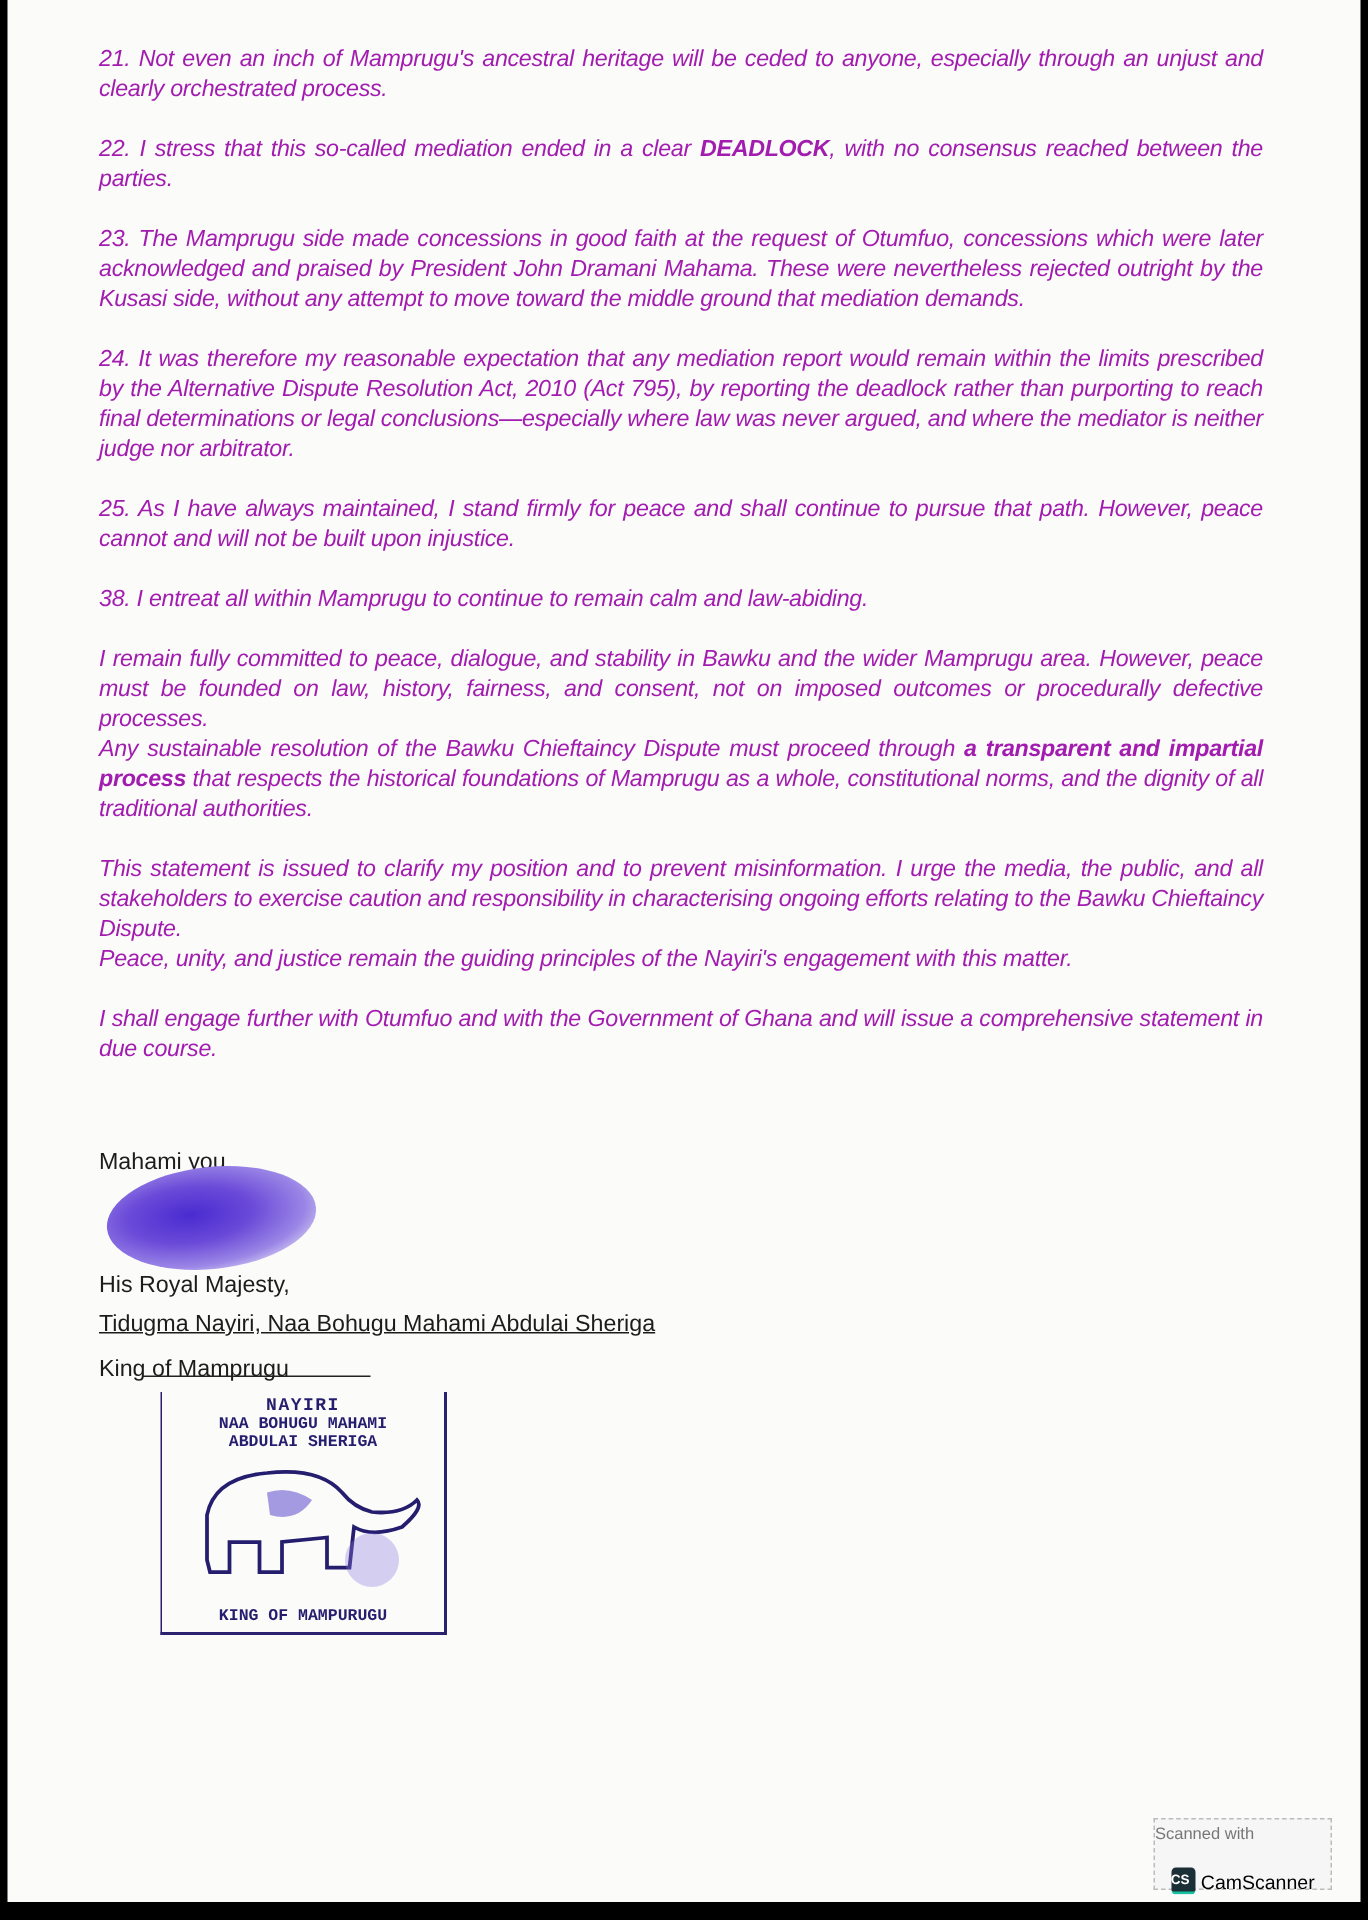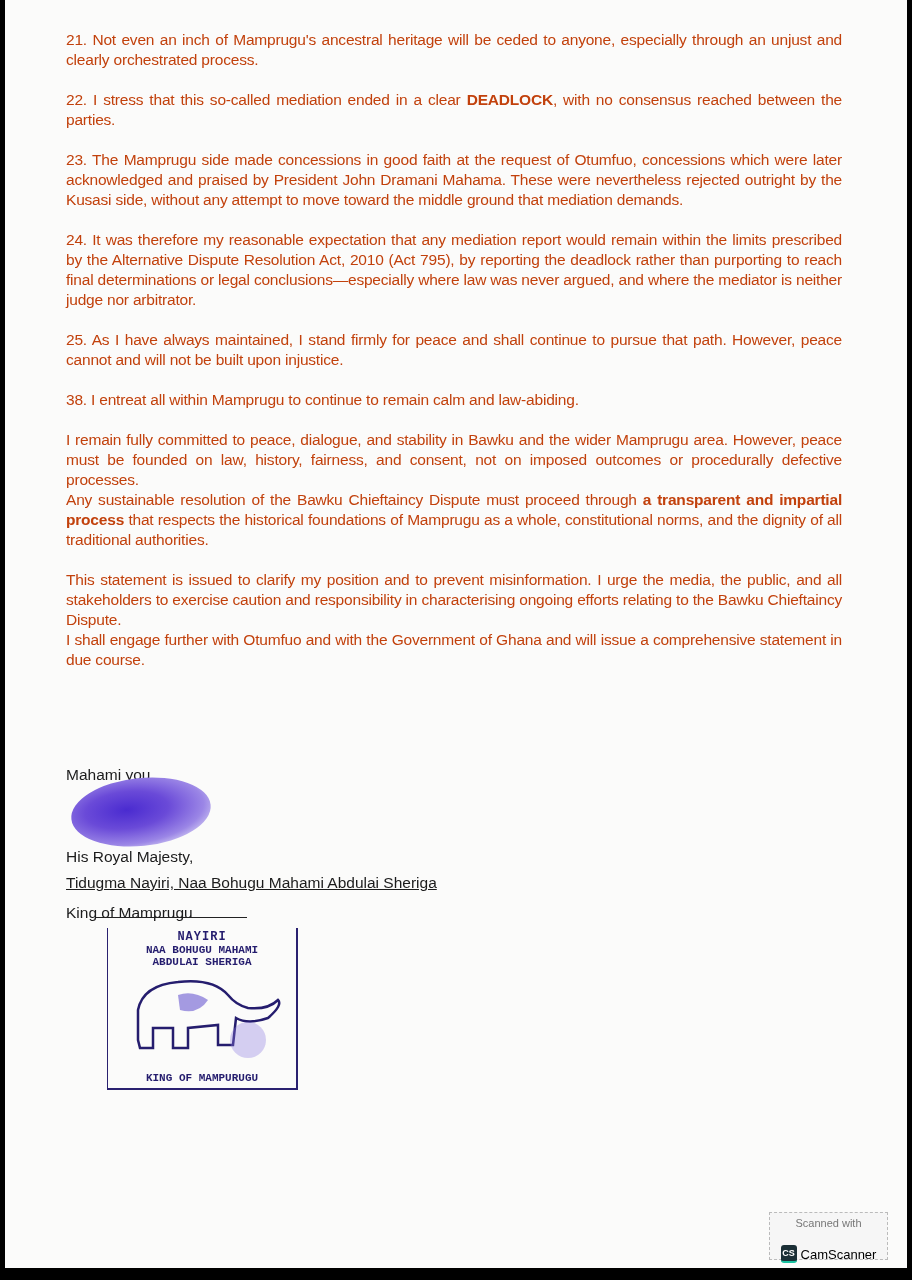--- a/index.html
+++ b/index.html
@@ -4,21 +4,21 @@
 <style>
   html, body { margin:0; padding:0; }
   body { width:912px; height:1280px; background:#000; position:relative; overflow:hidden; }
   .page {
     position:absolute; left:5px; top:0; width:902px; height:1268px;
     background:#fbfbfa;
   }
   .text {
     position:absolute; left:61px; top:30px; width:776px;
     font-family:"Liberation Sans", sans-serif; font-size:15.5px; line-height:20px;
-    color:#c2410c; letter-spacing:-0.2px;
+    color:#a21caf; letter-spacing:-0.2px;font-style:italic;
   }
   .text p { margin:0 0 20px 0; text-align:justify; }
   .text p.tight { margin-bottom:0; }
   .text b { font-weight:bold; }
   .sig { position:absolute; left:61px; font-family:"Liberation Sans", sans-serif; font-size:15.5px; color:#1c1c1c; }
   .thumb {
     position:absolute; left:66px; top:778px; width:140px; height:68px; border-radius:50%;
     background:radial-gradient(ellipse at 40% 45%, #4a2bd0 0%, #6a4ad8 35%, #9b86e6 65%, rgba(180,170,240,0.4) 85%, rgba(255,255,255,0) 100%);
     transform:rotate(-6deg);
   }
@@ -27,41 +27,42 @@
     position:absolute; left:102px; top:928px; width:188px; height:160px;
     border-right:2px solid #2a2170; border-bottom:2px solid #2a2170; border-left:1px solid #2a2170;
     font-family:Liberation Mono, monospace; color:#251d6e; text-align:center;
   }
   .stamp .l1 { font-weight:bold; font-size:12px; margin-top:2px; letter-spacing:1px; }
   .stamp .l2, .stamp .l3 { font-weight:bold; font-size:11px; line-height:12px; }
   .stamp .elephant { position:absolute; left:10px; top:42px; width:170px; height:90px; }
   .stamp .bottom { position:absolute; left:0; right:0; bottom:4px; font-size:11px; font-weight:bold; }
   .cs {
     position:absolute; left:764px; top:1212px; width:117px; height:46px;
-    border:1px dashed #bbb; background:#f6f6f6; font-family:"Liberation Sans", sans-serif; text-align:center;
+    border:1px dashed #bbb; background:#f6f6f6; font-family:"Liberation Sans", sans-serif; text-align:left;
   }
   .cs .scanned { font-size:11px; color:#777; margin-top:4px; }
   .cs .brand { display:flex; align-items:center; justify-content:center; gap:4px; margin-top:16px; }
   .cs .logo { width:16px; height:16px; background:#1b2f36; color:#fff; font-size:9px; font-weight:bold; line-height:16px; border-radius:3px; border-bottom:2px solid #19c0a0; }
   .cs .name { font-size:13px; color:#000000; }
 </style>
 </head>
 <body>
 
 <div class="page">
   <div class="text">
     <p>21. Not even an inch of Mamprugu's ancestral heritage will be ceded to anyone, especially through an unjust and clearly orchestrated process.</p>
     <p><span>22. I stress that this so-called mediation ended in a clear </span><b>DEADLOCK</b><span>, with no consensus reached between the parties.</span></p>
     <p>23. The Mamprugu side made concessions in good faith at the request of Otumfuo, concessions which were later acknowledged and praised by President John Dramani Mahama. These were nevertheless rejected outright by the Kusasi side, without any attempt to move toward the middle ground that mediation demands.</p>
     <p>24. It was therefore my reasonable expectation that any mediation report would remain within the limits prescribed by the Alternative Dispute Resolution Act, 2010 (Act 795), by reporting the deadlock rather than purporting to reach final determinations or legal conclusions—especially where law was never argued, and where the mediator is neither judge nor arbitrator.</p>
     <p>25. As I have always maintained, I stand firmly for peace and shall continue to pursue that path. However, peace cannot and will not be built upon injustice.</p>
     <p>38. I entreat all within Mamprugu to continue to remain calm and law-abiding.</p>
     <p class="tight">I remain fully committed to peace, dialogue, and stability in Bawku and the wider Mamprugu area. However, peace must be founded on law, history, fairness, and consent, not on imposed outcomes or procedurally defective processes.</p>
     <p><span>Any sustainable resolution of the Bawku Chieftaincy Dispute must proceed through </span><b>a transparent and impartial process</b><span> that respects the historical foundations of Mamprugu as a whole, constitutional norms, and the dignity of all traditional authorities.</span></p>
     <p class="tight">This statement is issued to clarify my position and to prevent misinformation. I urge the media, the public, and all stakeholders to exercise caution and responsibility in characterising ongoing efforts relating to the Bawku Chieftaincy Dispute.</p>
+    <p>Peace, unity, and justice remain the guiding principles of the Nayiri's engagement with this matter.</p>
     <p>I shall engage further with Otumfuo and with the Government of Ghana and will issue a comprehensive statement in due course.</p>
   </div>
 
   <div class="sig" style="top:766px;">Mahami you</div>
   <div class="thumb"></div>
   <div class="sig" style="top:848px;">His Royal Majesty,</div>
   <div class="sig" style="top:874px;text-decoration:underline;">Tidugma Nayiri, Naa Bohugu Mahami Abdulai Sheriga</div>
   <div class="sig" style="top:904px;">King of Mamprugu</div>
   <div class="underline"></div>
 

